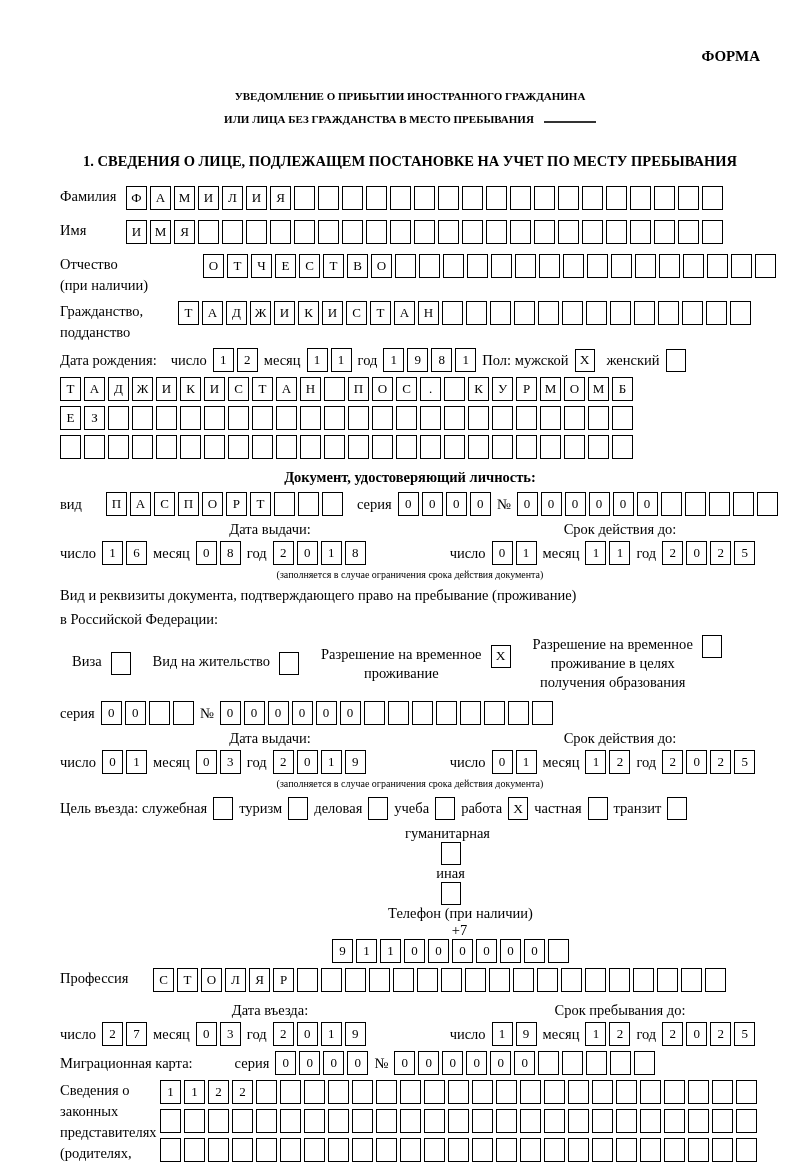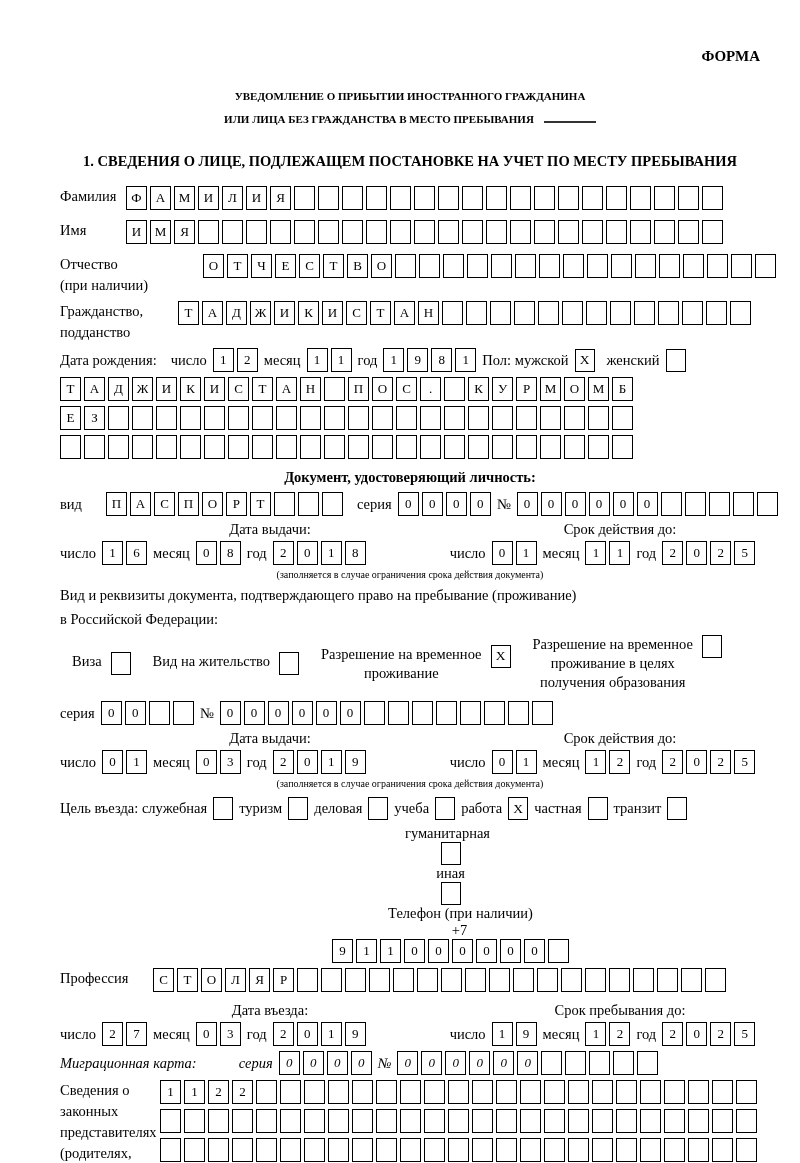--- a/index.html
+++ b/index.html
@@ -630,21 +630,21 @@
         <span class="seg-txt">год</span>
         <span class="cell-group">
           <div class="cell-row" style="margin-bottom: 0px;">
             <div class="cell">2</div>
             <div class="cell">0</div>
             <div class="cell">2</div>
             <div class="cell">5</div>
           </div>
         </span>
       </div>
-      <div class="iline" style="margin-top: 4px; font-style: italic;">
+      <div class="iline" style="margin-top: 4px;">
         <span class="seg-txt">Миграционная карта:</span>
         <span class="seg-txt" style="margin-left: 42px;">серия</span>
         <span class="cell-group">
           <div class="cell-row" style="margin-bottom: 0px;">
             <div class="cell">0</div>
             <div class="cell">0</div>
             <div class="cell">0</div>
             <div class="cell">0</div>
           </div>
         </span>

